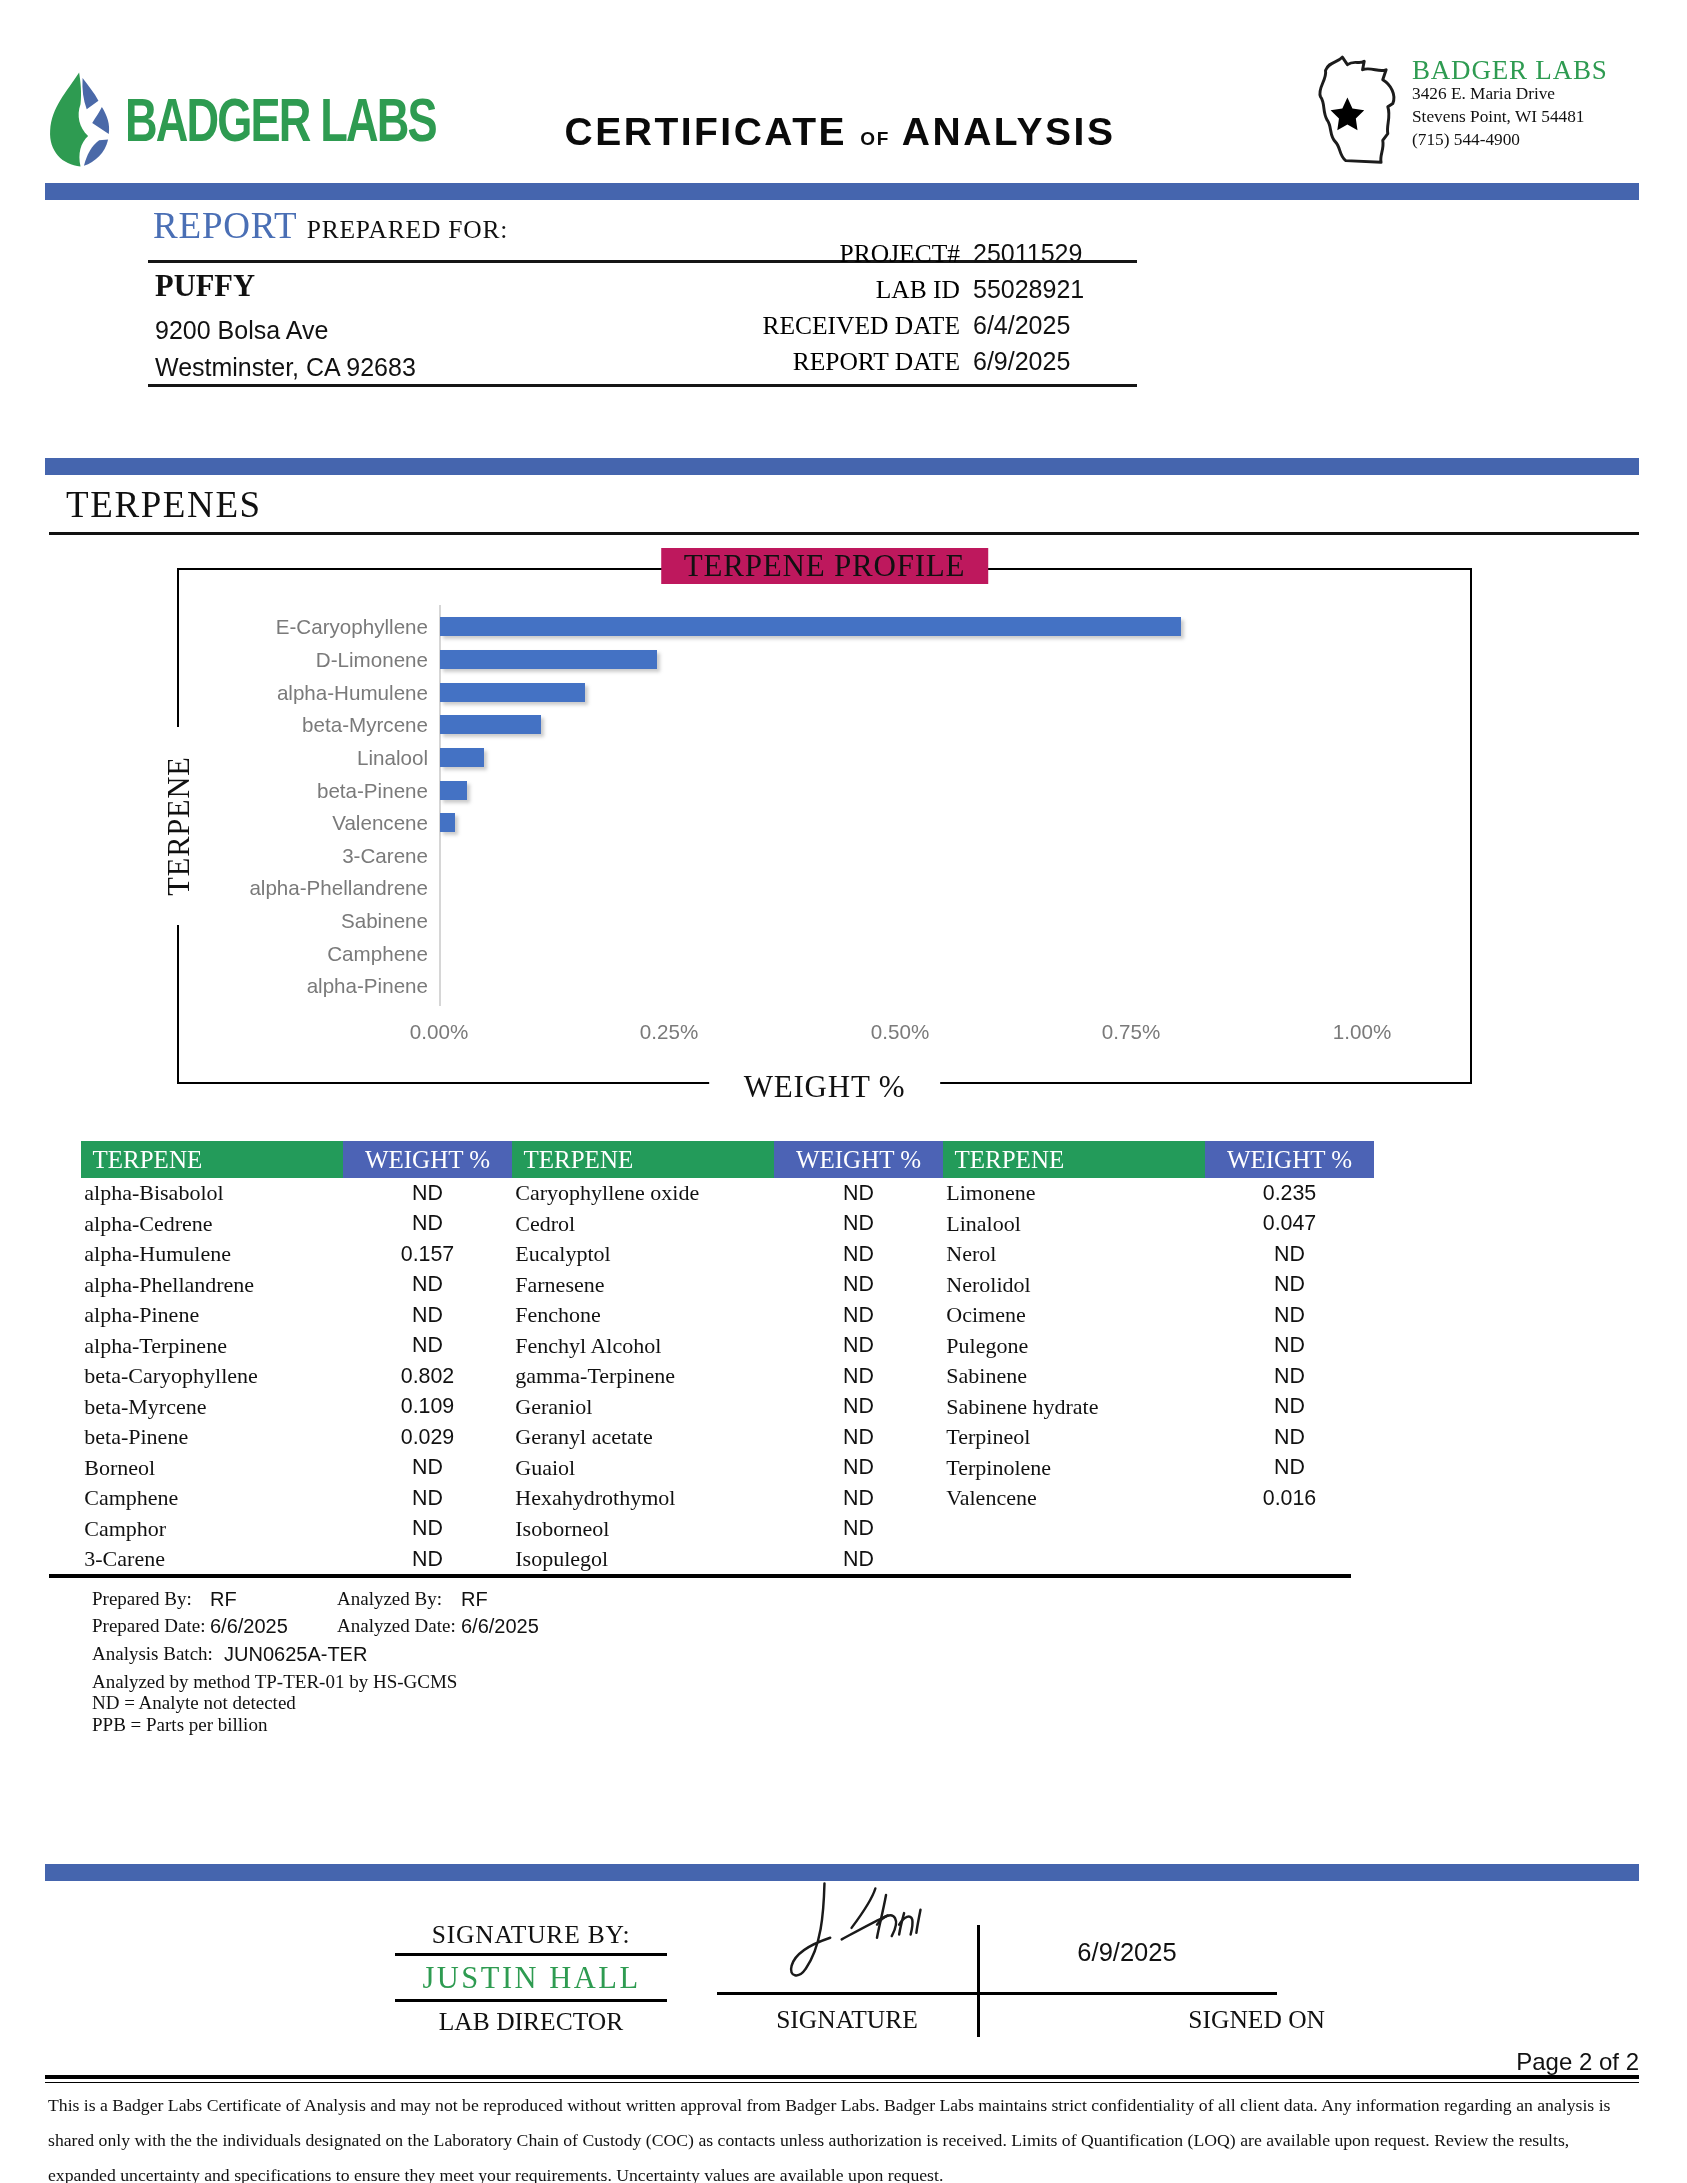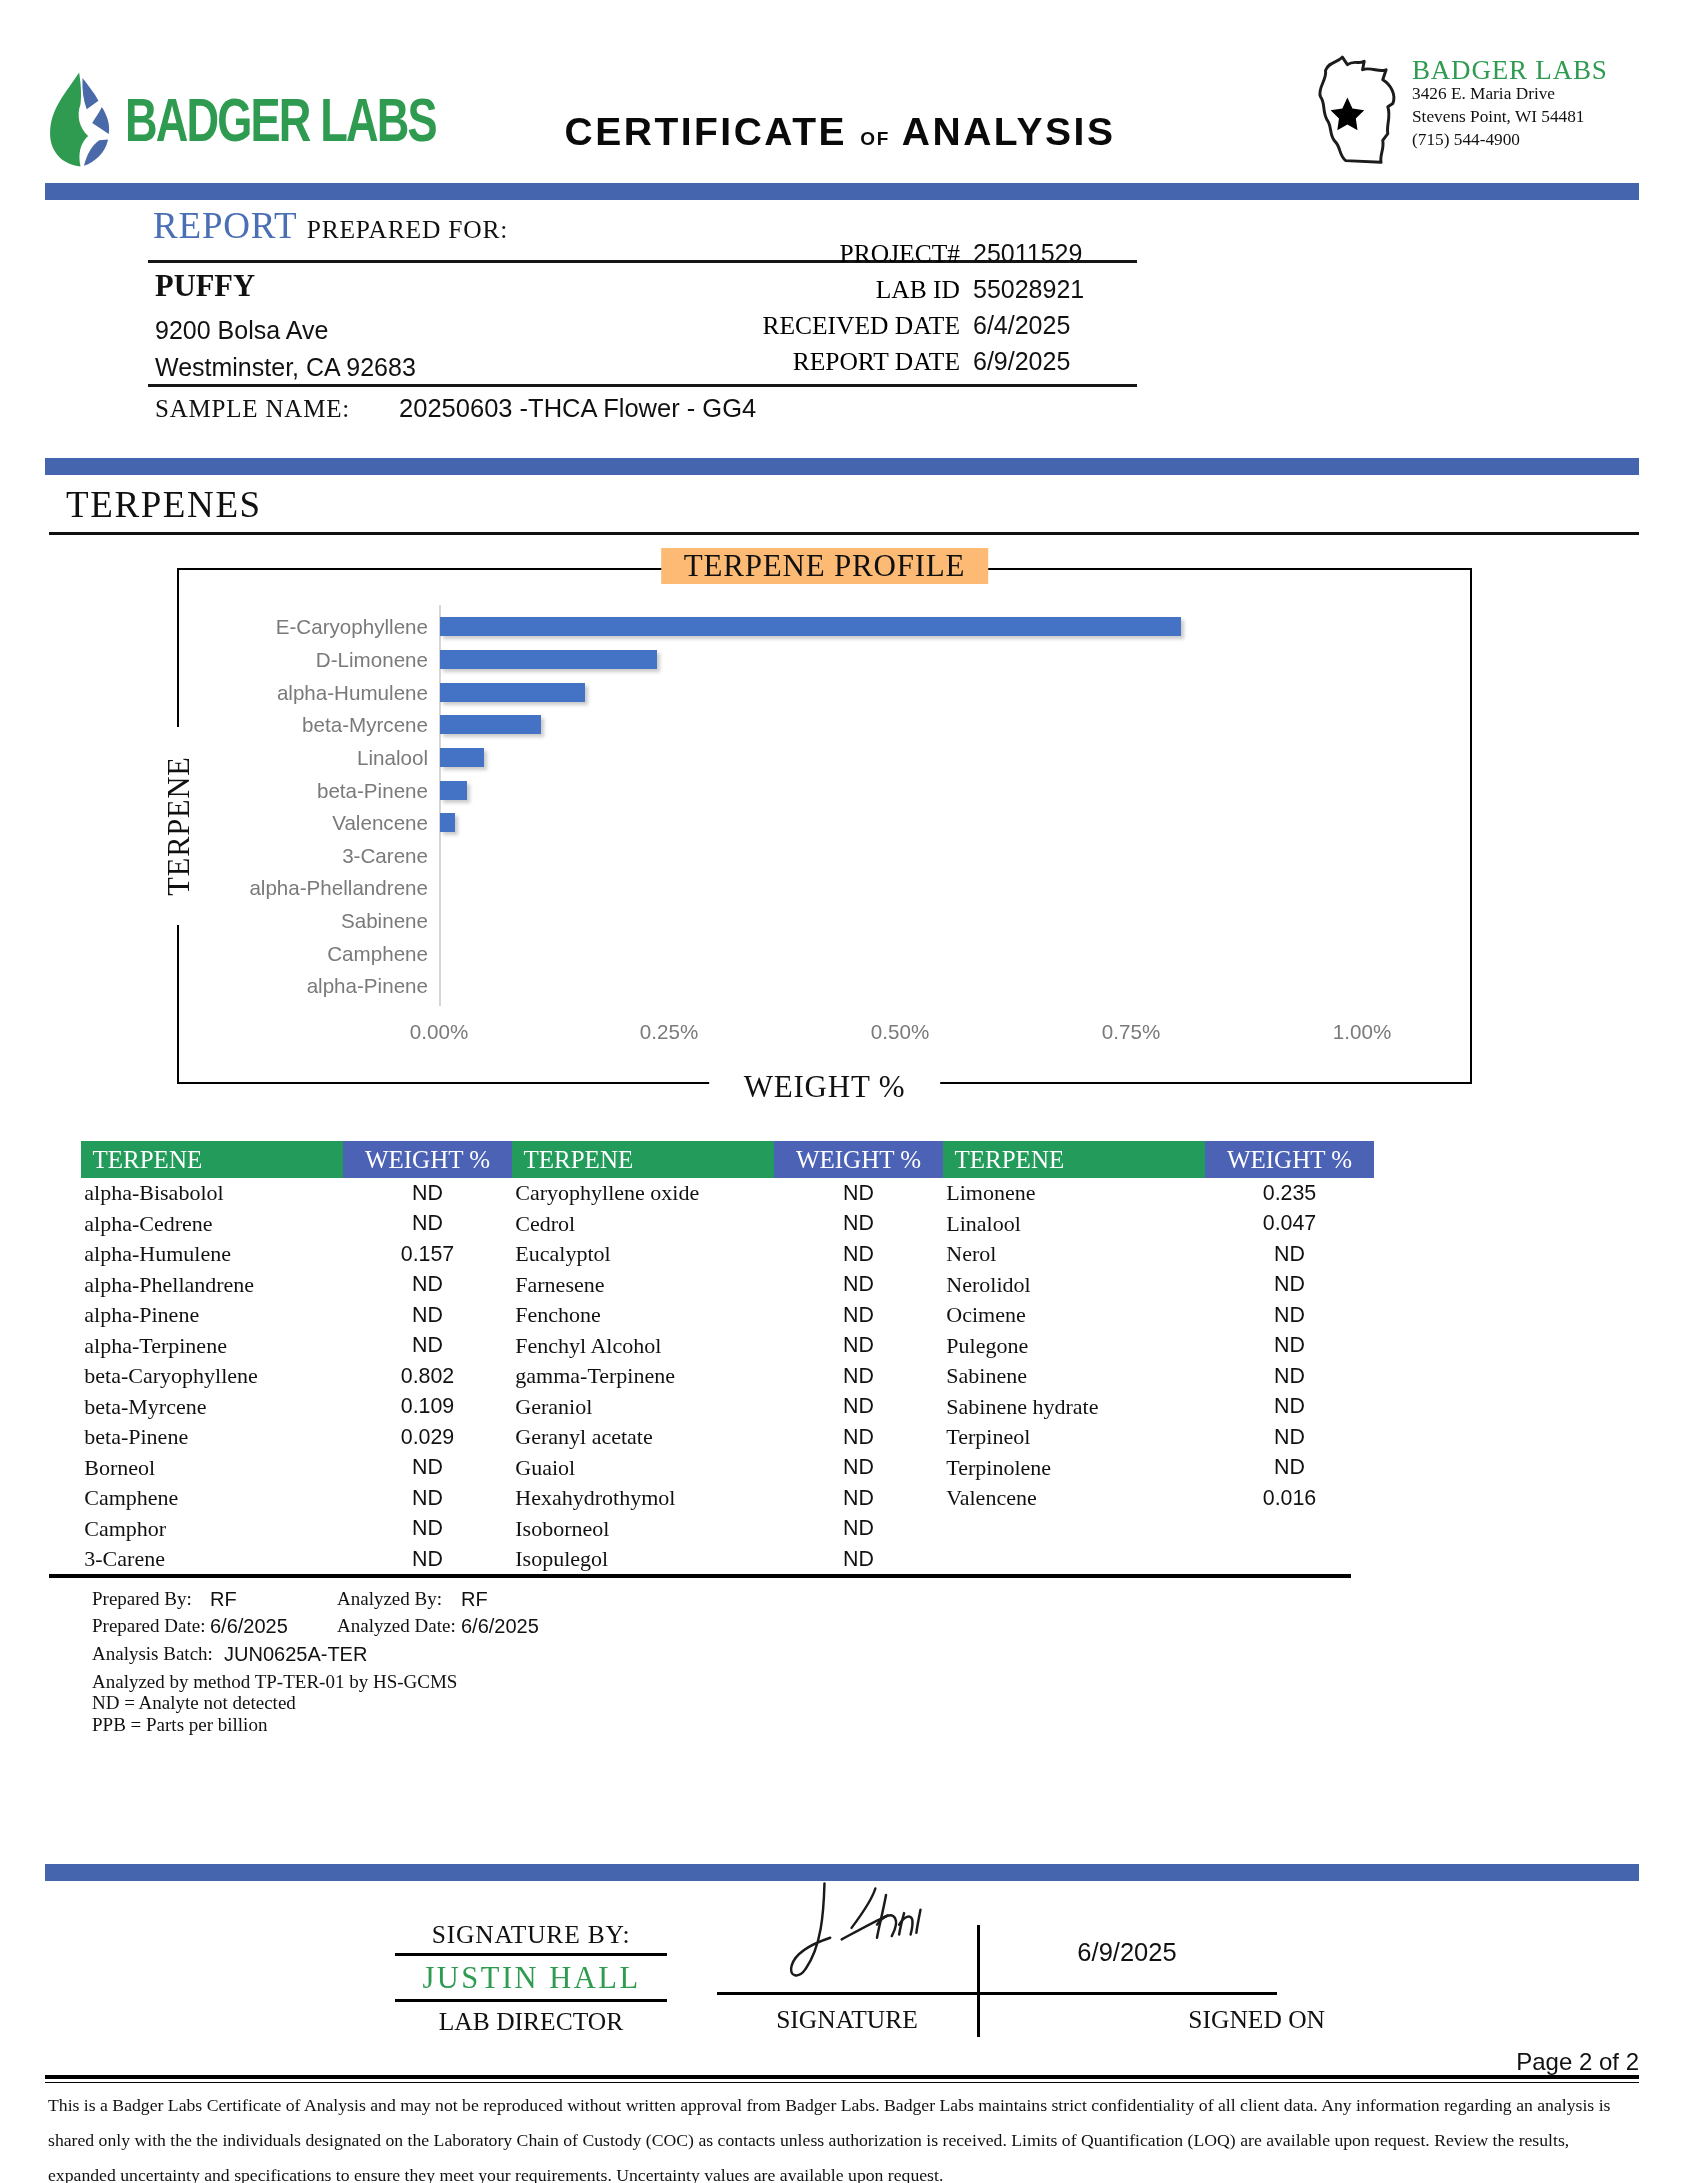--- a/index.html
+++ b/index.html
@@ -39,21 +39,21 @@
   .meta-value{margin-left:13px;font-family:"Liberation Sans",sans-serif;font-size:25px;white-space:nowrap;}
   .sample-row{position:absolute;left:155px;top:394px;display:flex;align-items:baseline;}
   .sample-label{font-size:25px;letter-spacing:0.8px;}
   .sample-value{margin-left:49px;font-family:"Liberation Sans",sans-serif;font-size:25.5px;}
 
   
   .section-title{position:absolute;left:66px;top:483px;font-size:37px;letter-spacing:1.6px;}
   .rule-c{position:absolute;left:49px;top:532px;width:1590px;height:3.3px;background:#111;}
 
   .chart-box{position:absolute;left:177px;top:568px;width:1291px;height:512px;border:2.5px solid #000;}
-  .chart-title{position:absolute;top:-22px;left:50%;transform:translateX(-50%);background:#fdba74;
+  .chart-title{position:absolute;top:-22px;left:50%;transform:translateX(-50%);background:#be185d;
                padding:0 23px;font-size:31px;letter-spacing:0.8px;white-space:nowrap;}
   .chart-ylabel{position:absolute;left:-99px;top:calc(50% - 20px);width:198px;height:40px;line-height:40px;
                 transform:rotate(-90deg);text-align:center;background:#fff;font-size:30.5px;letter-spacing:0.8px;}
   .chart-xlabel{position:absolute;bottom:-23px;left:50%;transform:translateX(-50%);background:#fff;
                 padding:0 35px;font-size:31px;letter-spacing:0.8px;white-space:nowrap;}
   .chart-area{position:absolute;left:0;top:0;width:100%;height:100%;}
   .cat-label{position:absolute;left:0;width:249px;text-align:right;font-family:"Liberation Sans",sans-serif;
              font-size:20.6px;color:#7a7a7a;line-height:25px;white-space:nowrap;}
   .axis-line{position:absolute;left:260px;top:35px;width:1.6px;height:401px;background:#d6d6d6;}
   .bar{position:absolute;left:261px;height:19px;background:#4472c4;
@@ -156,24 +156,20 @@
       <div class="meta-label">RECEIVED DATE</div>
       <div class="meta-value">6/4/2025</div>
     </div>
     <div class="meta-row">
       <div class="meta-label">REPORT DATE</div>
       <div class="meta-value">6/9/2025</div>
     </div>
   </div>
 
   <div class="rule-b"></div>
-  <div class="sample-row">
-    <span class="sample-label">SAMPLE NAME:</span>
-    <span class="sample-value">20250603 -THCA Flower - GG4</span>
-  </div>
 
   <div class="divider" id="divider2"></div>
 
   <div class="section-title">TERPENES</div>
   <div class="rule-c"></div>
 
   <div class="chart-box">
     <div class="chart-title">TERPENE PROFILE</div>
     <div class="chart-ylabel">TERPENE</div>
     <div class="chart-xlabel">WEIGHT %</div>

